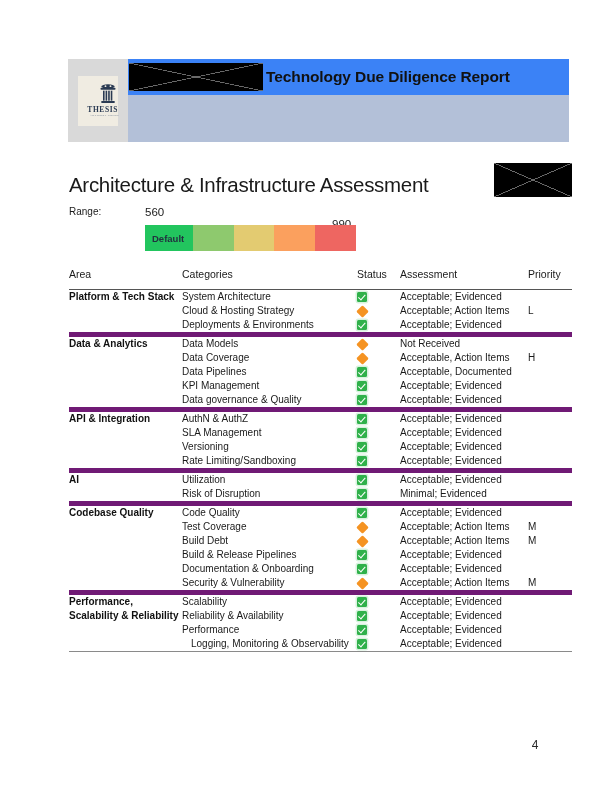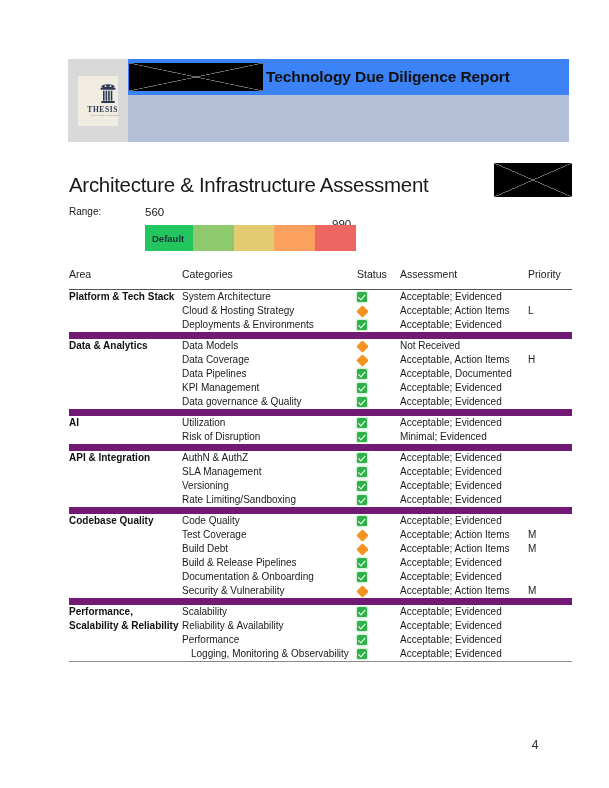--- a/index.html
+++ b/index.html
@@ -223,21 +223,21 @@
     vertical-align: bottom;
   }
 
   .col-area      { width: 113px; }
   .col-cat       { width: 175px; }
   .col-status    { width: 43px;  }
   .col-assess    { width: 128px; }
   .col-priority  { width: 44px;  }
 
   table.assessment tbody tr.section-start td {
-    border-top: 7px solid #701a75;
+    border-top: 5px solid #701a75;
   }
   table.assessment tbody tr.section-start:first-child td {
     border-top: none;
   }
 
   table.assessment tbody td {
     padding: 0;
     vertical-align: top;
   }
 
@@ -460,43 +460,20 @@
             </td>
             <td class="prio-cell">
               <span class="row-line">&nbsp;</span>
               <span class="row-line">H</span>
               <span class="row-line">&nbsp;</span>
               <span class="row-line">&nbsp;</span>
               <span class="row-line">&nbsp;</span>
             </td>
           </tr>
           <tr class="section-start sec-last">
-            <td class="area-cell">AI</td>
-            <td class="cat-cell">
-              <span class="row-line">Utilization</span>
-              <span class="row-line">Risk of Disruption</span>
-            </td>
-            <td class="status-cell">
-              <span class="status-slot">
-                <span class="st st-ok"></span>
-              </span>
-              <span class="status-slot">
-                <span class="st st-ok"></span>
-              </span>
-            </td>
-            <td class="assess-cell">
-              <span class="row-line">Acceptable; Evidenced</span>
-              <span class="row-line">Minimal; Evidenced</span>
-            </td>
-            <td class="prio-cell">
-              <span class="row-line">&nbsp;</span>
-              <span class="row-line">&nbsp;</span>
-            </td>
-          </tr>
-          <tr class="section-start sec-last">
             <td class="area-cell">API &amp; Integration</td>
             <td class="cat-cell">
               <span class="row-line">AuthN &amp; AuthZ</span>
               <span class="row-line">SLA Management</span>
               <span class="row-line">Versioning</span>
               <span class="row-line">Rate Limiting/Sandboxing</span>
             </td>
             <td class="status-cell">
               <span class="status-slot">
                 <span class="st st-ok"></span>
@@ -513,20 +490,43 @@
             </td>
             <td class="assess-cell">
               <span class="row-line">Acceptable; Evidenced</span>
               <span class="row-line">Acceptable; Evidenced</span>
               <span class="row-line">Acceptable; Evidenced</span>
               <span class="row-line">Acceptable; Evidenced</span>
             </td>
             <td class="prio-cell">
               <span class="row-line">&nbsp;</span>
               <span class="row-line">&nbsp;</span>
+              <span class="row-line">&nbsp;</span>
+              <span class="row-line">&nbsp;</span>
+            </td>
+          </tr>
+          <tr class="section-start sec-last">
+            <td class="area-cell">AI</td>
+            <td class="cat-cell">
+              <span class="row-line">Utilization</span>
+              <span class="row-line">Risk of Disruption</span>
+            </td>
+            <td class="status-cell">
+              <span class="status-slot">
+                <span class="st st-ok"></span>
+              </span>
+              <span class="status-slot">
+                <span class="st st-ok"></span>
+              </span>
+            </td>
+            <td class="assess-cell">
+              <span class="row-line">Acceptable; Evidenced</span>
+              <span class="row-line">Minimal; Evidenced</span>
+            </td>
+            <td class="prio-cell">
               <span class="row-line">&nbsp;</span>
               <span class="row-line">&nbsp;</span>
             </td>
           </tr>
           <tr class="section-start sec-last">
             <td class="area-cell">Codebase Quality</td>
             <td class="cat-cell">
               <span class="row-line">Code Quality</span>
               <span class="row-line">Test Coverage</span>
               <span class="row-line">Build Debt</span>

